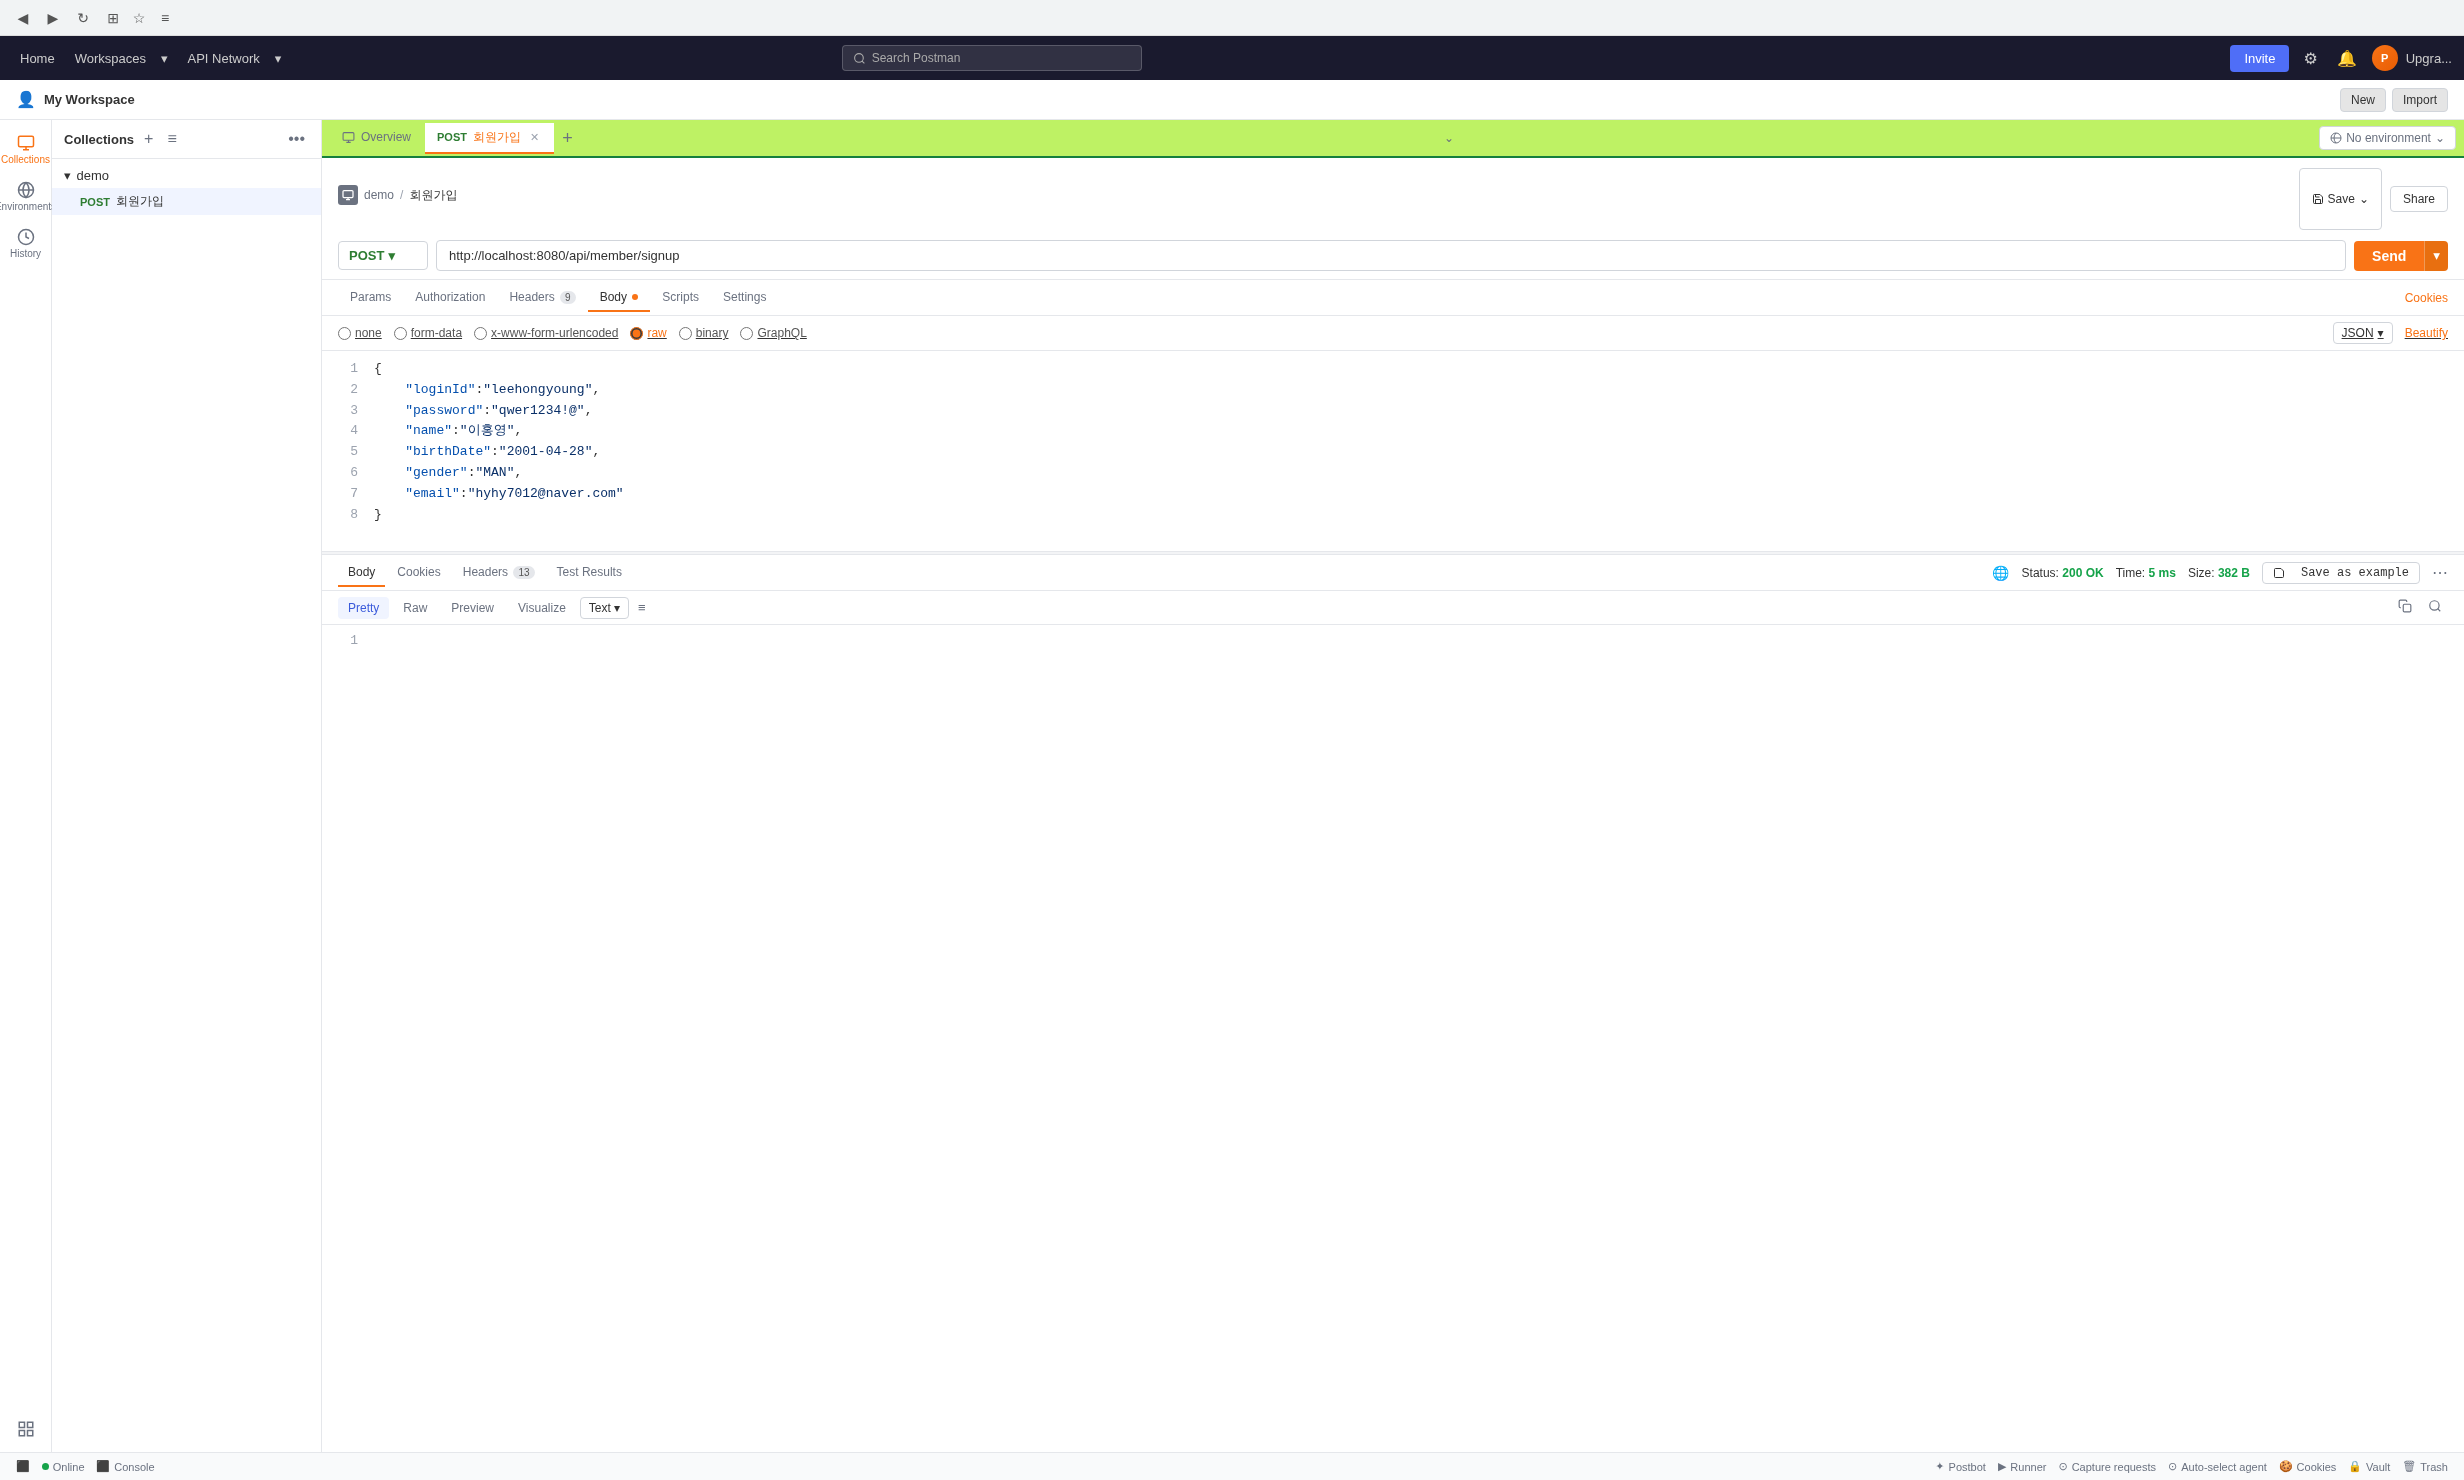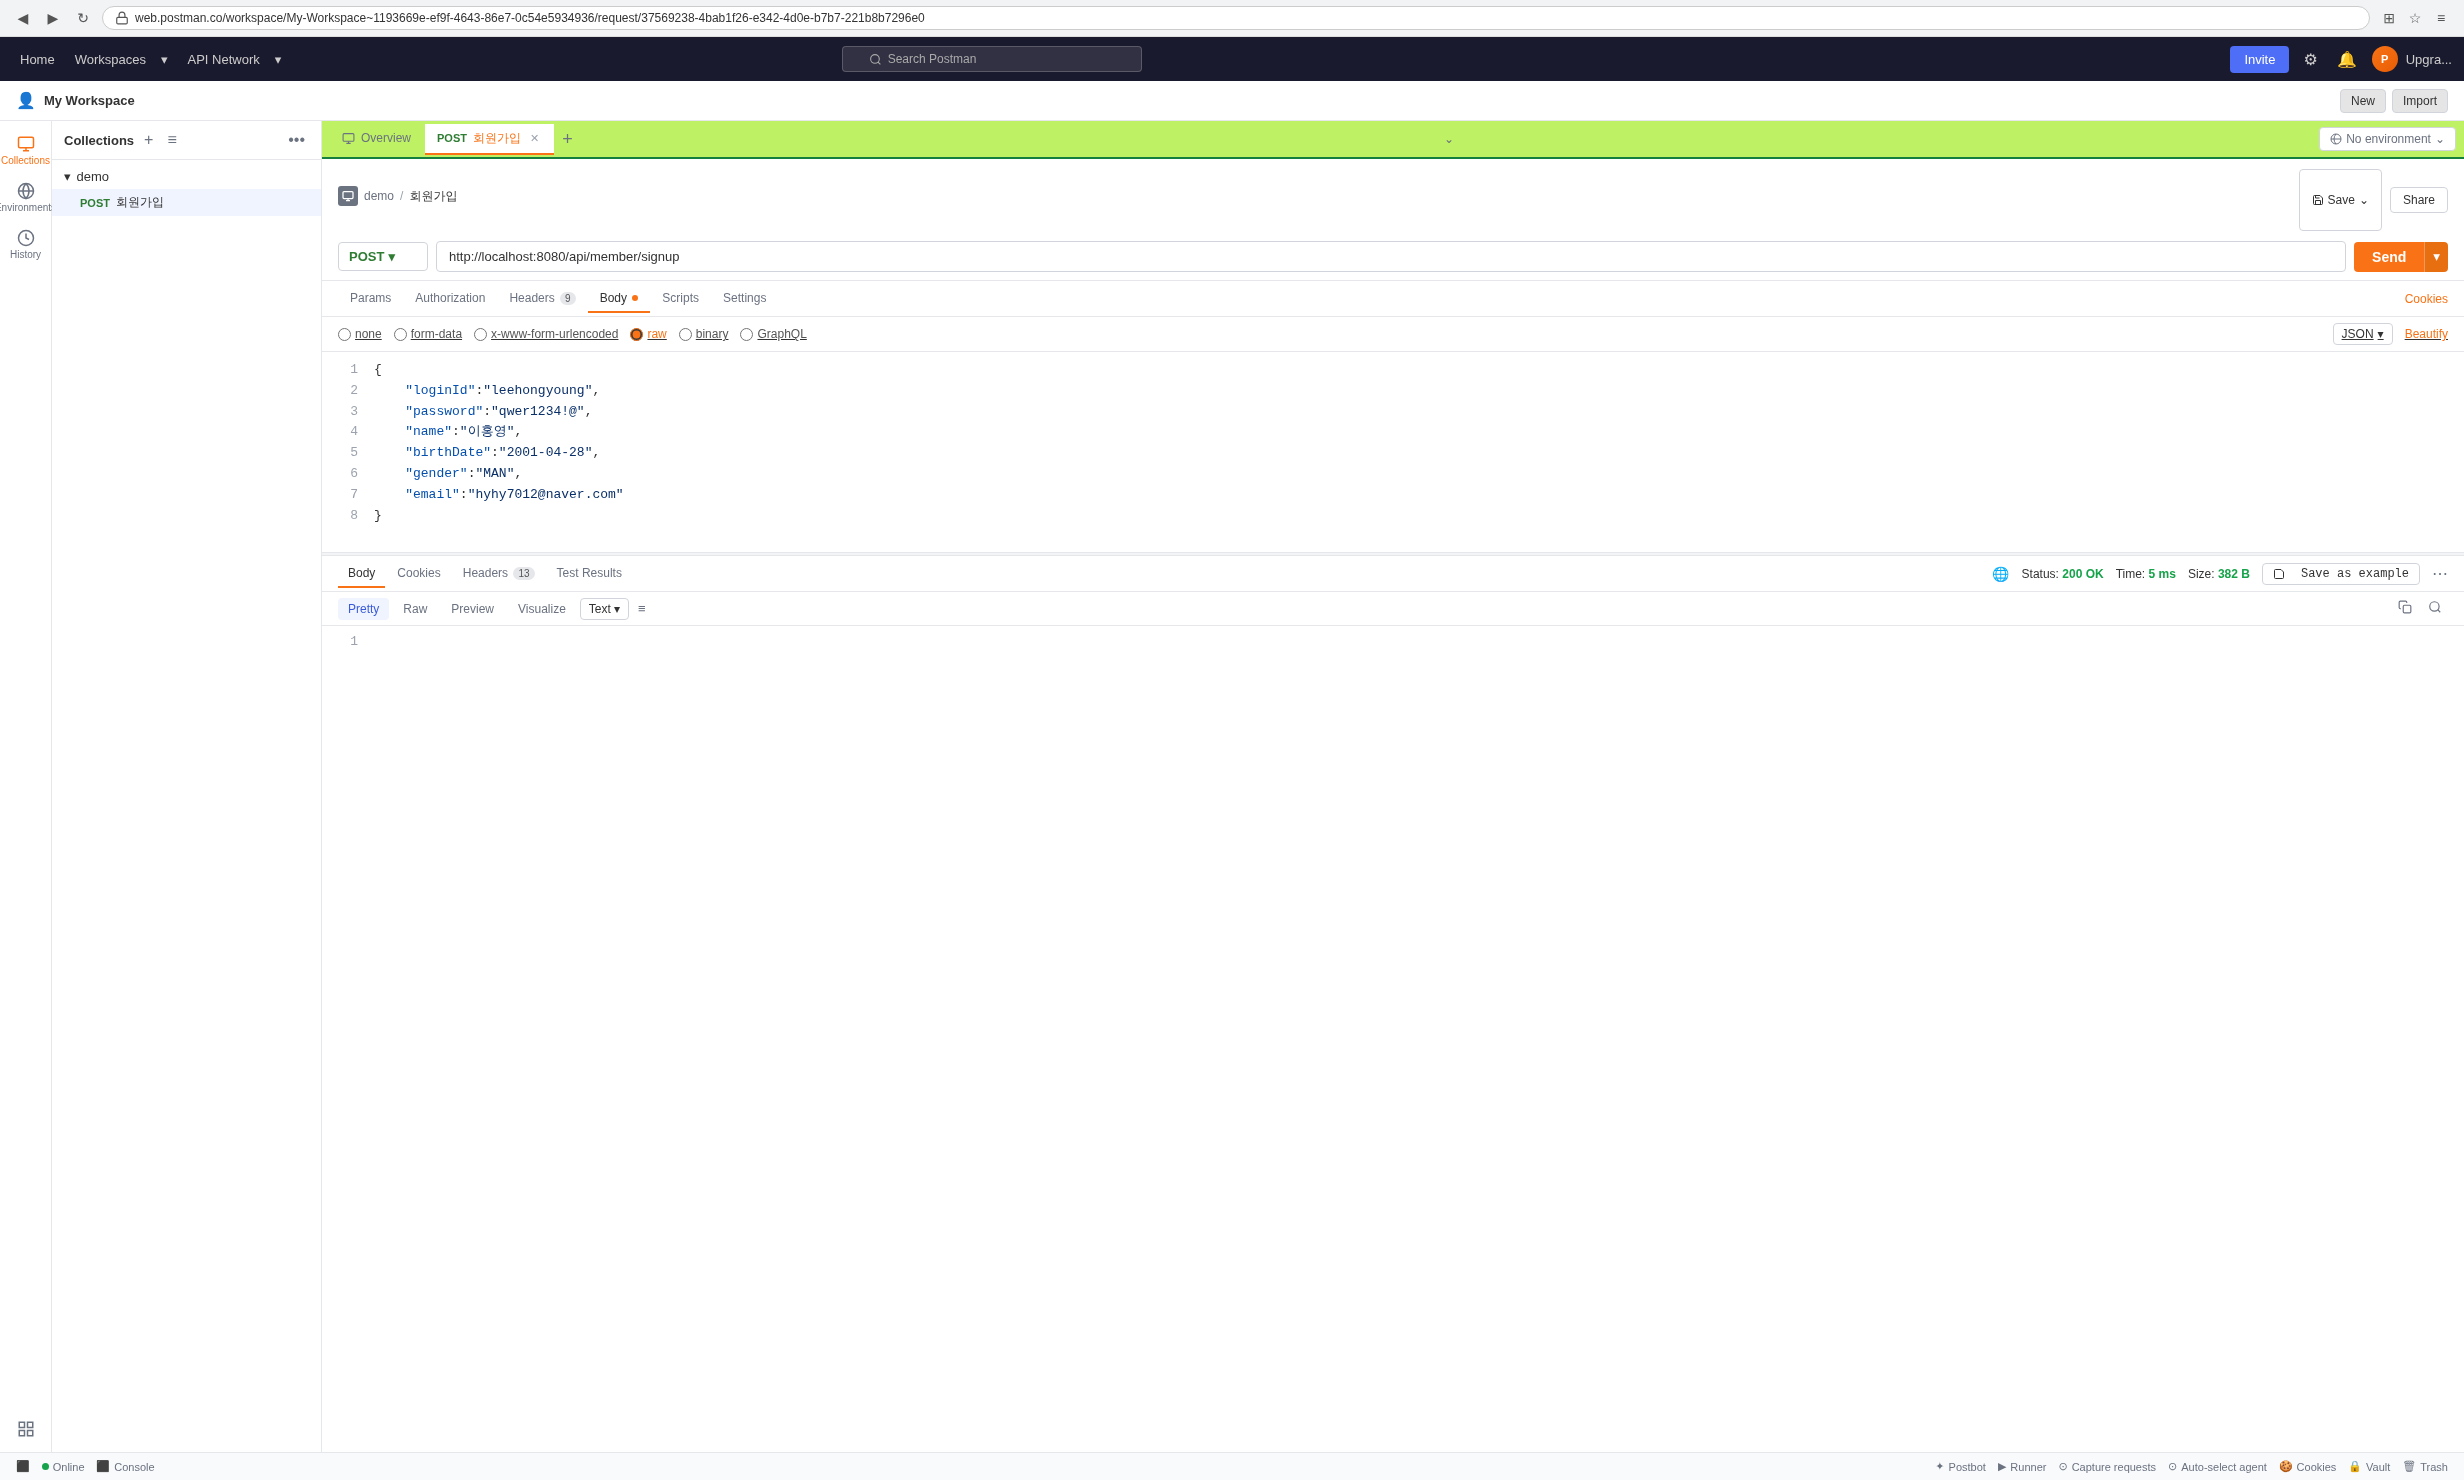--- a/index.html
+++ b/index.html
@@ -31,21 +31,21 @@
       align-items: center;
       padding: 0 12px;
       height: 44px;
       gap: 16px;
       flex-shrink: 0;
     }
     .app-header-nav { display: flex; align-items: center; gap: 4px; }
     .nav-link { color: #ccc; font-size: 13px; padding: 6px 8px; cursor: pointer; border-radius: 4px; }
     .nav-link-dropdown { display: flex; align-items: center; gap: 15px; }
     .search-bar {
-      flex: 1; max-width: 300px; margin: 0 auto; background: rgba(255,255,255,0.1); border: 1px solid rgba(255,255,255,0.2); border-radius: 4px; padding: 5px 26px; color: #ccc; font-size: 12px; display: flex; align-items: center; gap: 6px; cursor: pointer;
+      flex: 1; max-width: 300px; margin: 0 auto; background: rgba(255,255,255,0.1); border: 1px solid rgba(255,255,255,0.2); border-radius: 4px; padding: 5px 10px; color: #ccc; font-size: 12px; display: flex; align-items: center; gap: 6px; cursor: pointer;
     }
     .header-right { display: flex; align-items: center; gap: 8px; margin-left: auto; }
     .invite-btn { background: #4f6ef7; color: #fff; border: none; border-radius: 4px; padding: 6px 14px; font-size: 13px; cursor: pointer; font-weight: 500; }
     .icon-btn { background: transparent; border: none; color: #ccc; cursor: pointer; padding: 4px 6px; font-size: 16px; border-radius: 4px; }
     .avatar { width: 26px; height: 26px; border-radius: 50%; background: linear-gradient(135deg, #f97316, #e85d04); display: flex; align-items: center; justify-content: center; color: white; font-size: 11px; font-weight: bold; cursor: pointer; }
 
     
     .workspace-bar {
       background: #fff;
       border-bottom: 1px solid #e5e7eb;
@@ -256,27 +256,20 @@
     .status-dot { width: 7px; height: 7px; background: #16a34a; border-radius: 50%; }
     .status-bar-right { margin-left: auto; display: flex; gap: 12px; }
   </style>
 </head>
 <body>
 
 <div class="browser-bar">
   <button class="browser-nav-btn">◀</button>
   <button class="browser-nav-btn">▶</button>
   <button class="browser-nav-btn">↻</button>
-  <div class="browser-url-bar">
-    <svg width="14" height="14" viewBox="0 0 24 24" fill="none" stroke="#555" stroke-width="2">
-        <rect x="3" y="11" width="18" height="11" rx="2"></rect>
-        <path d="M7 11V7a5 5 0 0 1 10 0v4"></path>
-      </svg>
-    <span class="browser-url-text">web.postman.co/workspace/My-Workspace~1193669e-ef9f-4643-86e7-0c54e5934936/request/37569238-4bab1f26-e342-4d0e-b7b7-221b8b7296e0</span>
-  </div>
   <div class="browser-actions">
     <button class="browser-nav-btn">⊞</button>
     <button class="browser-nav-btn">☆</button>
     <button class="browser-nav-btn">≡</button>
   </div>
 </div>
 
 <div class="app-header">
   <div class="app-header-nav">
     <span class="nav-link">Home</span>

